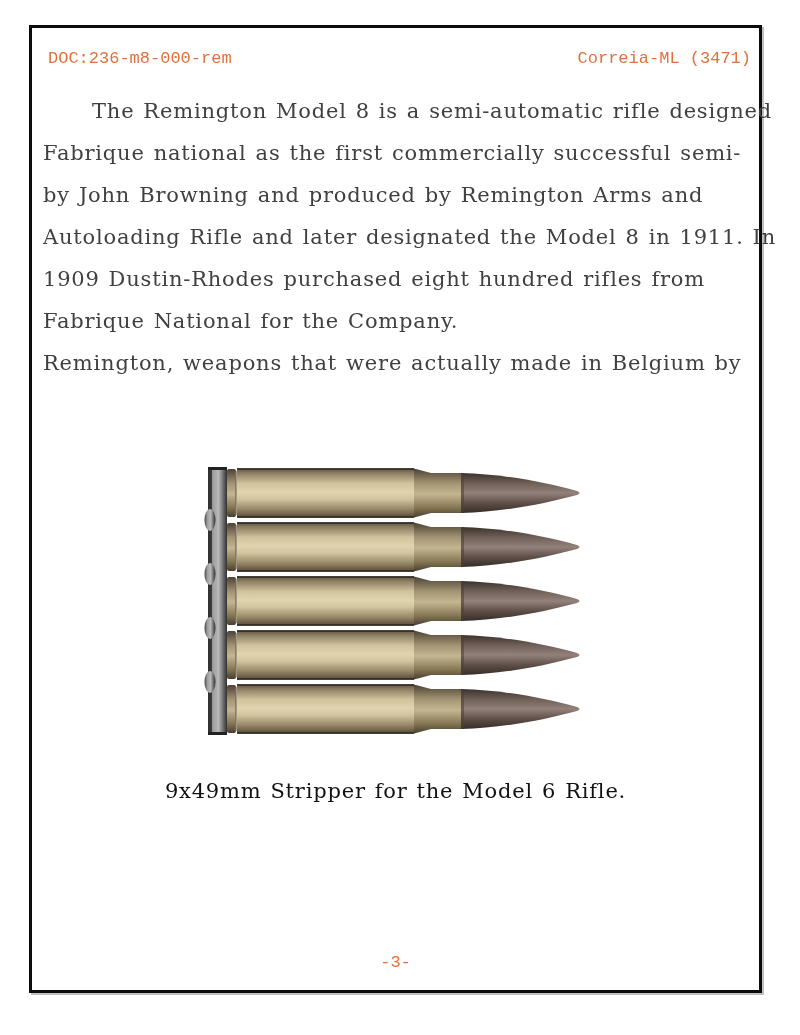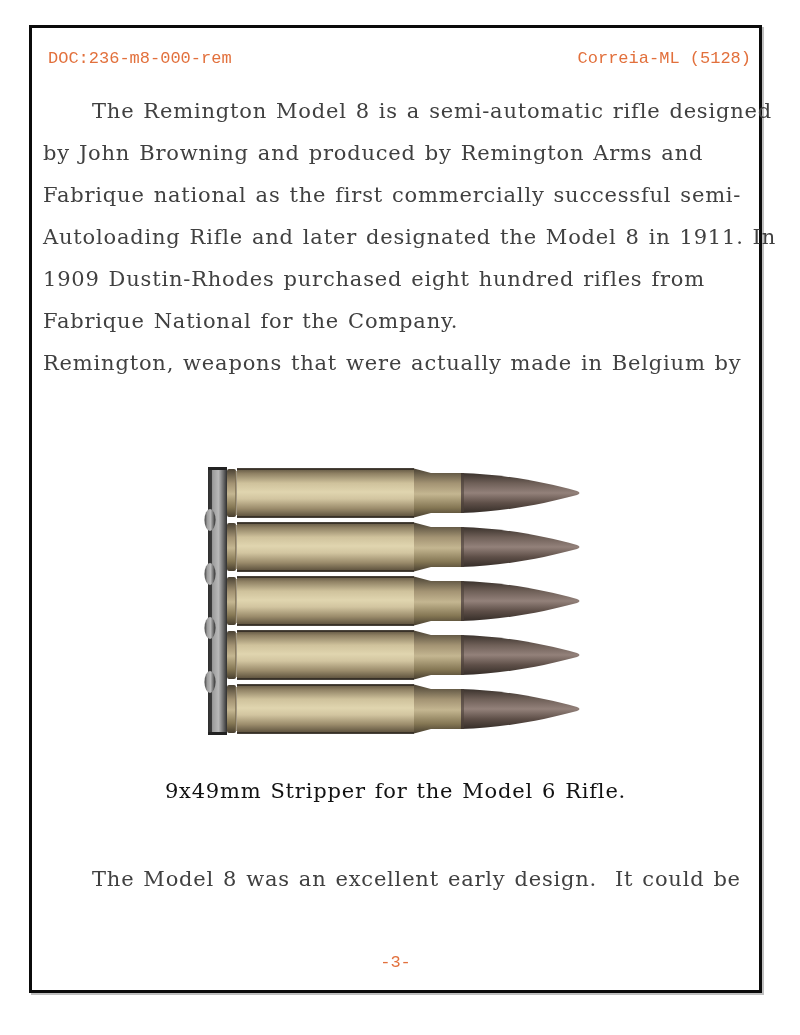--- a/index.html
+++ b/index.html
@@ -91,27 +91,27 @@
   }
 </style>
 </head>
 <body>
 
 <div class="canvas">
   <div class="page-frame">
 
     <div class="doc-header">
       <span>DOC:236-m8-000-rem</span>
-      <span>Correia-ML (5128)</span>
+      <span>Correia-ML (3471)</span>
     </div>
 
     <div class="body-text para1">
       <div class="body-line indent">The Remington Model 8 is a semi-automatic rifle designed</div>
+      <div class="body-line">Fabrique national as the first commercially successful semi-</div>
       <div class="body-line">by John Browning and produced by Remington Arms and</div>
-      <div class="body-line">Fabrique national as the first commercially successful semi-</div>
       <div class="body-line">Autoloading Rifle and later designated the Model 8 in 1911. In</div>
       <div class="body-line">1909 Dustin-Rhodes purchased eight hundred rifles from</div>
       <div class="body-line">Fabrique National for the Company.</div>
       <div class="body-line">Remington, weapons that were actually made in Belgium by</div>
     </div>
 
     <div class="photo-wrap">
       <svg width="400" height="285" viewBox="0 0 400 285">
         <defs>
           <linearGradient id="gBrass" x1="0" y1="0" x2="0" y2="1">
@@ -186,19 +186,18 @@
         <circle cx="30" cy="62" r="2.5" fill="#ffffff"></circle>
         <circle cx="30" cy="116" r="2.5" fill="#ffffff"></circle>
         <circle cx="30" cy="170" r="2.5" fill="#ffffff"></circle>
         <circle cx="30" cy="224" r="2.5" fill="#ffffff"></circle>
       </svg>
     </div>
 
     <div class="caption">9x49mm Stripper for the Model 6 Rifle.</div>
 
     <div class="body-text para2">
-      <div class="body-line indent">The Model 8 was an excellent early design.  It could be</div>
     </div>
 
     <div class="doc-footer">-3-</div>
 
   </div>
 </div>
 
 </body></html>

